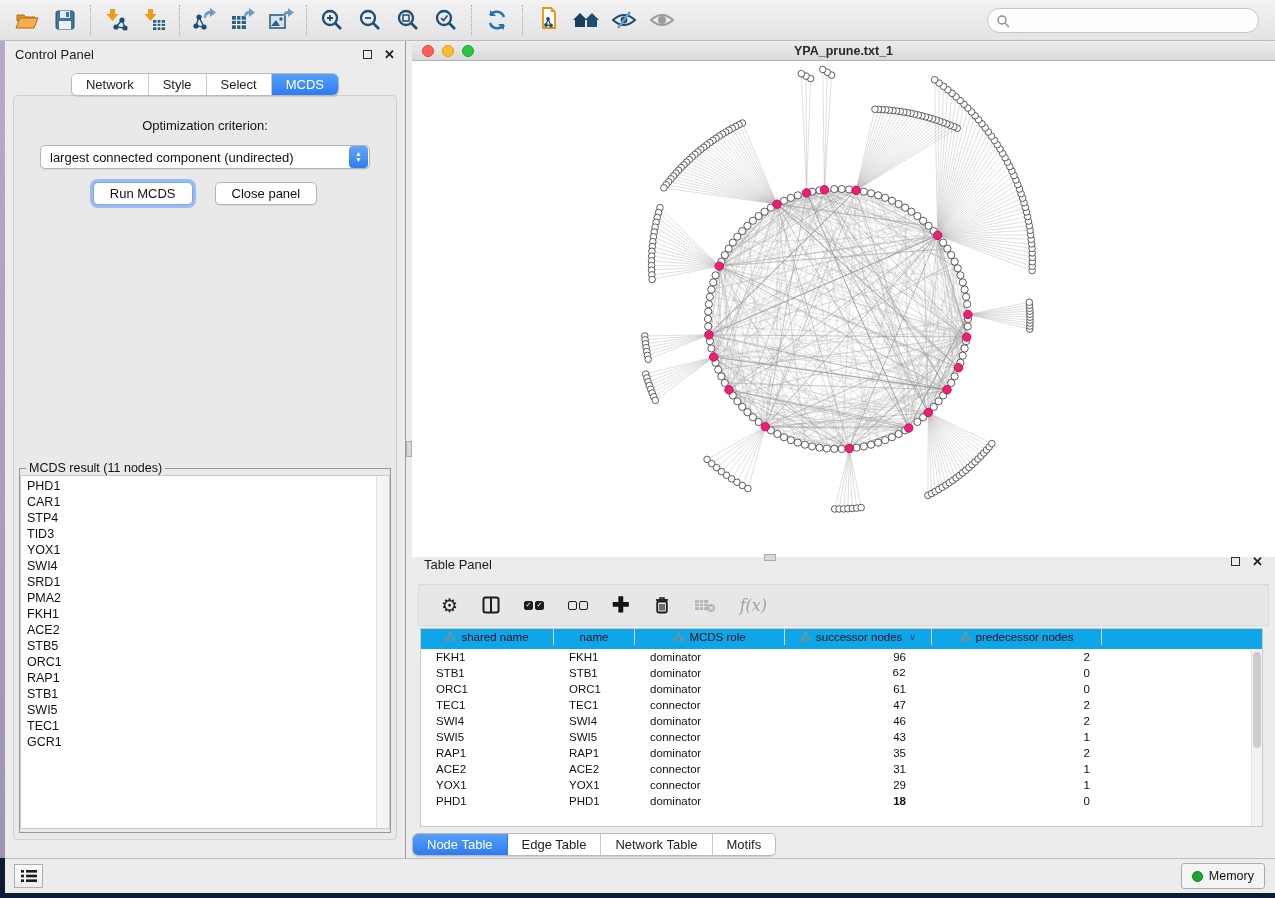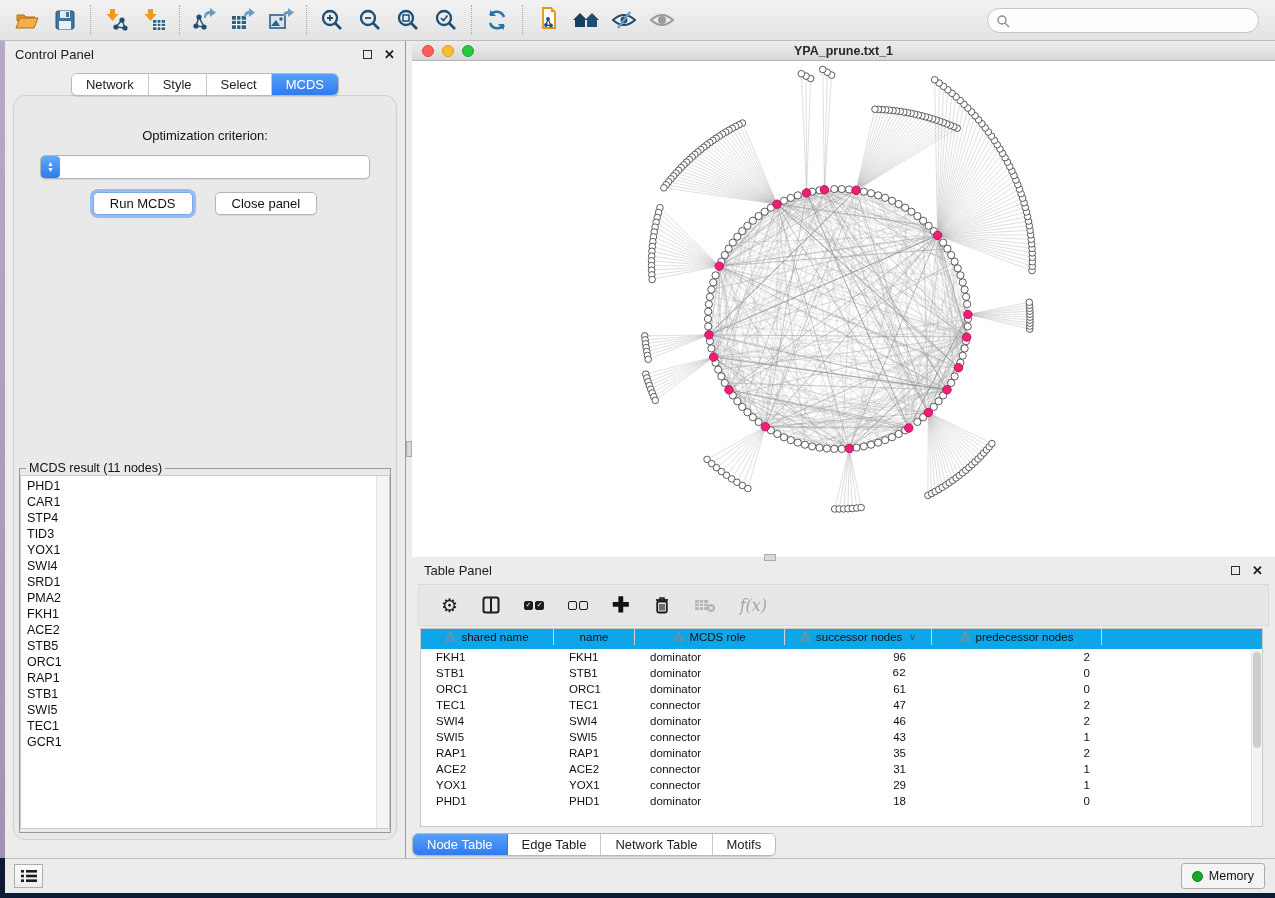--- a/index.html
+++ b/index.html
@@ -27,22 +27,22 @@
   .panel-title { font-size:13px; color:#1c1c1c; flex:1; }
   .win-float { width:9px; height:9px; border:1.5px solid #2e2e2e; margin-right:12px; }
   .win-close { font-size:13px; font-weight:bold; color:#1c1c1c; line-height:9px; }
   .cp-tabs { position:absolute; top:32px; left:0; width:100%; display:flex; justify-content:center; z-index:3; }
   .seg-group { display:flex; border:1px solid #b9b9b9; border-radius:6px; overflow:hidden;
     background:#fff; box-shadow:0 1px 1px rgba(0,0,0,.12); }
   .seg { font-size:13px; color:#222; padding:3px 14px; background:#fff; border-right:1px solid #c9c9c9; }
   .seg:last-child { border-right:none; }
   .seg.active { background:linear-gradient(#57a0f8,#2e7bf2); color:#fff; border-right-color:#2e7bf2; }
   .cp-content { position:absolute; left:8px; right:8px; top:54px; bottom:18px;
-    background:#e9e9e9; border:1px solid #cfcfcf; border-radius:12px;
-    display:flex; flex-direction:column; align-items:center; padding-top:32px; }
+    background:#e9e9e9; border:1px solid #cfcfcf; border-radius:4px;
+    display:flex; flex-direction:column; align-items:center; padding-top:22px; }
   .opt-label { font-size:13px; color:#111; margin-bottom:12px; }
   .mac-select { width:330px; height:24px; background:#fff; border:1px solid #b5b5b5;
     border-radius:5px; display:flex; align-items:center; box-shadow:0 1px 1px rgba(0,0,0,.08); }
   .mac-select .sel-text { flex:1; font-size:13px; color:#111; padding-left:9px; white-space:nowrap; }
   .stepper { width:19px; height:22px; margin-right:1px; border-radius:4px;
     background:linear-gradient(#66a7f9,#2e7bf2); display:flex; flex-direction:column;
     align-items:center; justify-content:center; color:#fff; }
   .stepper span { font-size:7px; line-height:6px; font-weight:bold; }
   .cp-buttons { display:flex; gap:22px; margin-top:13px; }
   .mac-btn { height:23px; padding:0 16px; background:#fff; border:1px solid #b5b5b5;
@@ -74,21 +74,21 @@
   .light.red { background:#ff5f57; border:1px solid #e0443e; }
   .light.yellow { background:#febc2e; border:1px solid #d89c21; }
   .light.green { background:#28c840; border:1px solid #1ea433; }
   .net-title { font-size:12.5px; font-weight:bold; color:#2a2a2a; }
   .net-canvas { height:496px; background:#fff; position:relative; }
   .splitter-h-grip { position:absolute; left:352px; bottom:-4px; width:12px; height:7px;
     background:#d9d9d9; border:1px solid #ababab; z-index:2; }
 
   
   .table-panel { flex:1; background:#ececec; display:flex; flex-direction:column; position:relative; }
-  .tp-header { height:27px; display:flex; align-items:center; padding:0 12px; }
+  .tp-header { height:27px; display:flex; padding:0 12px; }
   .tp-toolbar { height:42px; margin:0 6px; background:#e7e7e7; border:1px solid #dadada;
     display:flex; align-items:center; gap:24px; padding-left:22px; }
   .tpi { display:flex; align-items:center; justify-content:center; }
   .chk { width:9px; height:9px; border:1.4px solid #1c1c1c; border-radius:2px; display:inline-flex;
     align-items:center; justify-content:center; font-size:7px; }
   .chk.on { background:#1c1c1c; color:#fff; }
   .chk + .chk { margin-left:2px; }
   .plus-glyph { font-size:21px; font-weight:bold; color:#111; line-height:20px; }
   .fx { font-family:"DejaVu Serif", serif; font-style:italic; font-size:16px; color:#a3a3a3; }
   .tp-table { flex:1; margin:2px 12px 4px 8px; background:#fff; border:1px solid #c9c9c9;
@@ -268,20 +268,21 @@
       <div class="seg-group" id="cp-tab-group">
           <div class="seg">Network</div>
           <div class="seg">Style</div>
           <div class="seg">Select</div>
           <div class="seg active">MCDS</div>
         </div>
     </div>
     <div class="cp-content">
       <div class="opt-label">Optimization criterion:</div>
       <div class="mac-select">
+        <span class="sel-text">largest connected component (undirected)</span>
         <span class="stepper">
             <span>▲</span>
             <span>▼</span>
           </span>
       </div>
       <div class="cp-buttons">
         <div class="mac-btn focused">Run MCDS</div>
         <div class="mac-btn">Close panel</div>
       </div>
       <div class="cp-spacer"></div>
@@ -1437,21 +1438,21 @@
               <div class="td txt" style="width: 133px;">YOX1</div>
               <div class="td txt" style="width: 81px;">YOX1</div>
               <div class="td txt" style="width: 150px;">connector</div>
               <div class="td num" style="width: 147px; padding-right: 26px;">29</div>
               <div class="td num" style="width: 170px; padding-right: 12px;">1</div>
             </div>
             <div class="trow">
               <div class="td txt" style="width: 133px;">PHD1</div>
               <div class="td txt" style="width: 81px;">PHD1</div>
               <div class="td txt" style="width: 150px;">dominator</div>
-              <div class="td num" style="width: 147px; padding-right: 26px;">18</div>
+              <div class="td num" style="width: 147px; padding-right: 26px; font-weight: bold;">18</div>
               <div class="td num" style="width: 170px; padding-right: 12px;">0</div>
             </div>
           </div>
         <div class="tbl-scroll">
             <div class="tbl-thumb"></div>
           </div>
       </div>
       <div class="tp-tabs">
         <div class="seg-group" id="tp-tab-group">
             <div class="seg active">Node Table</div>

